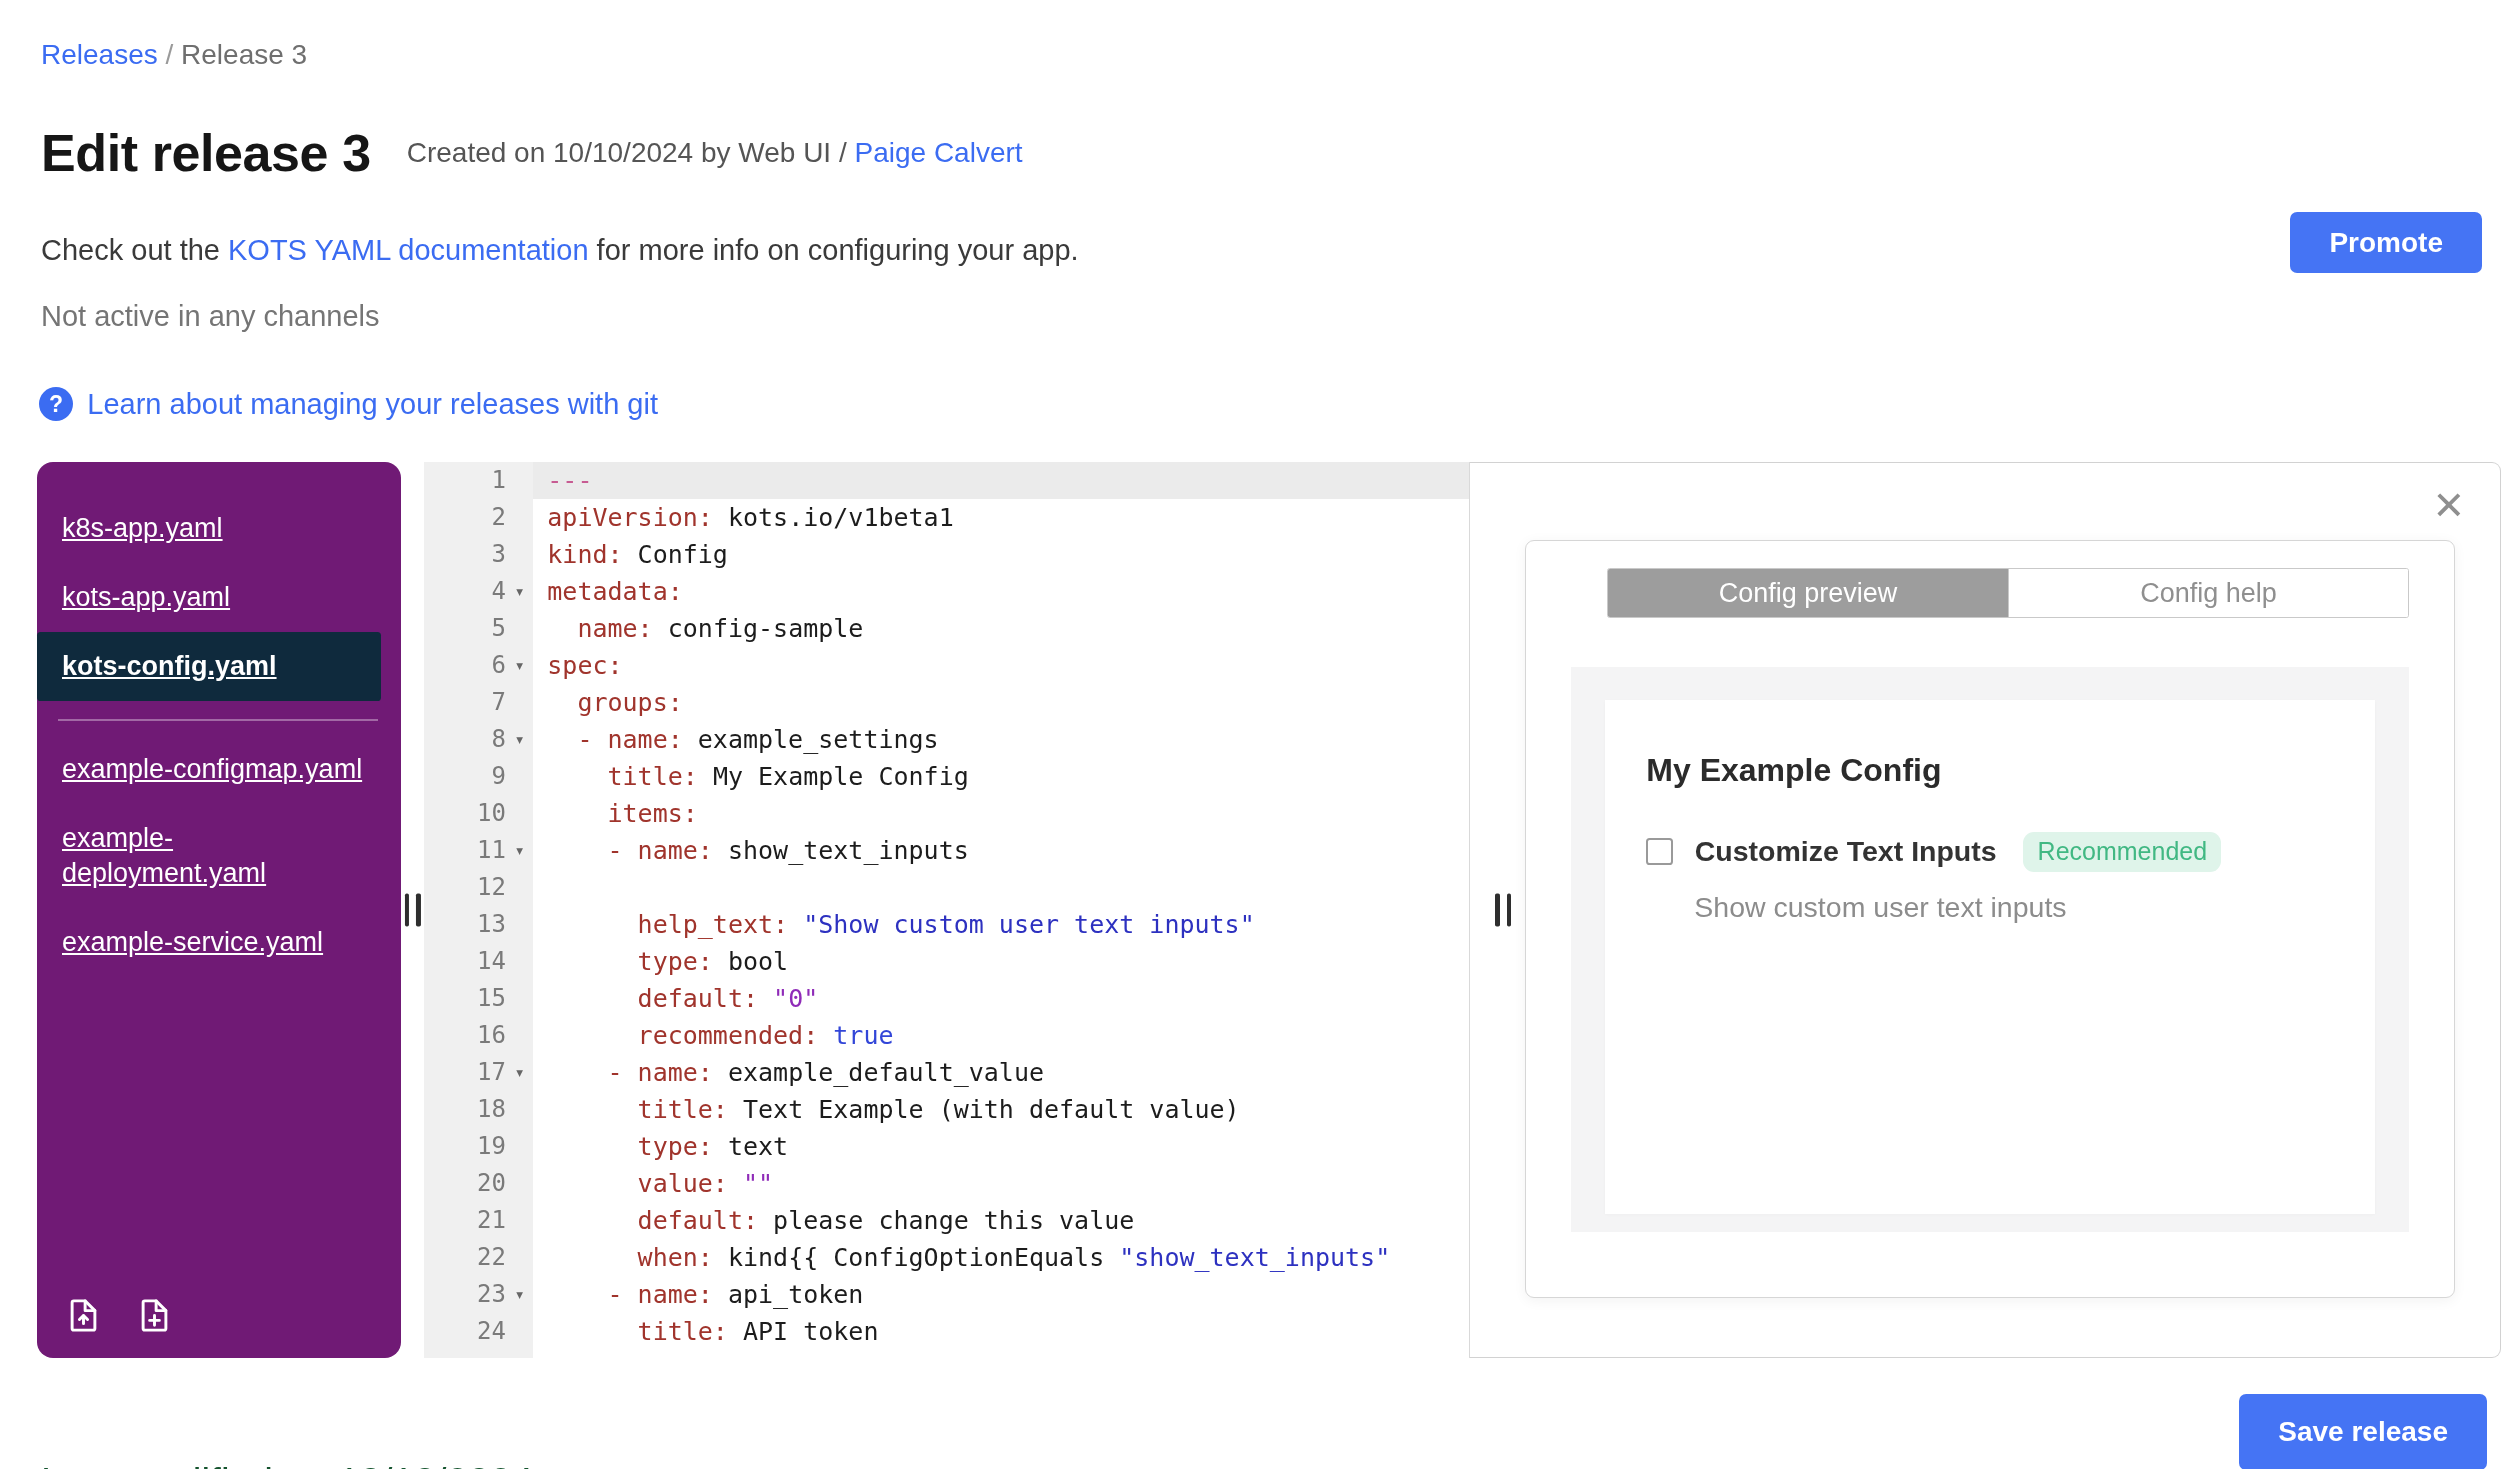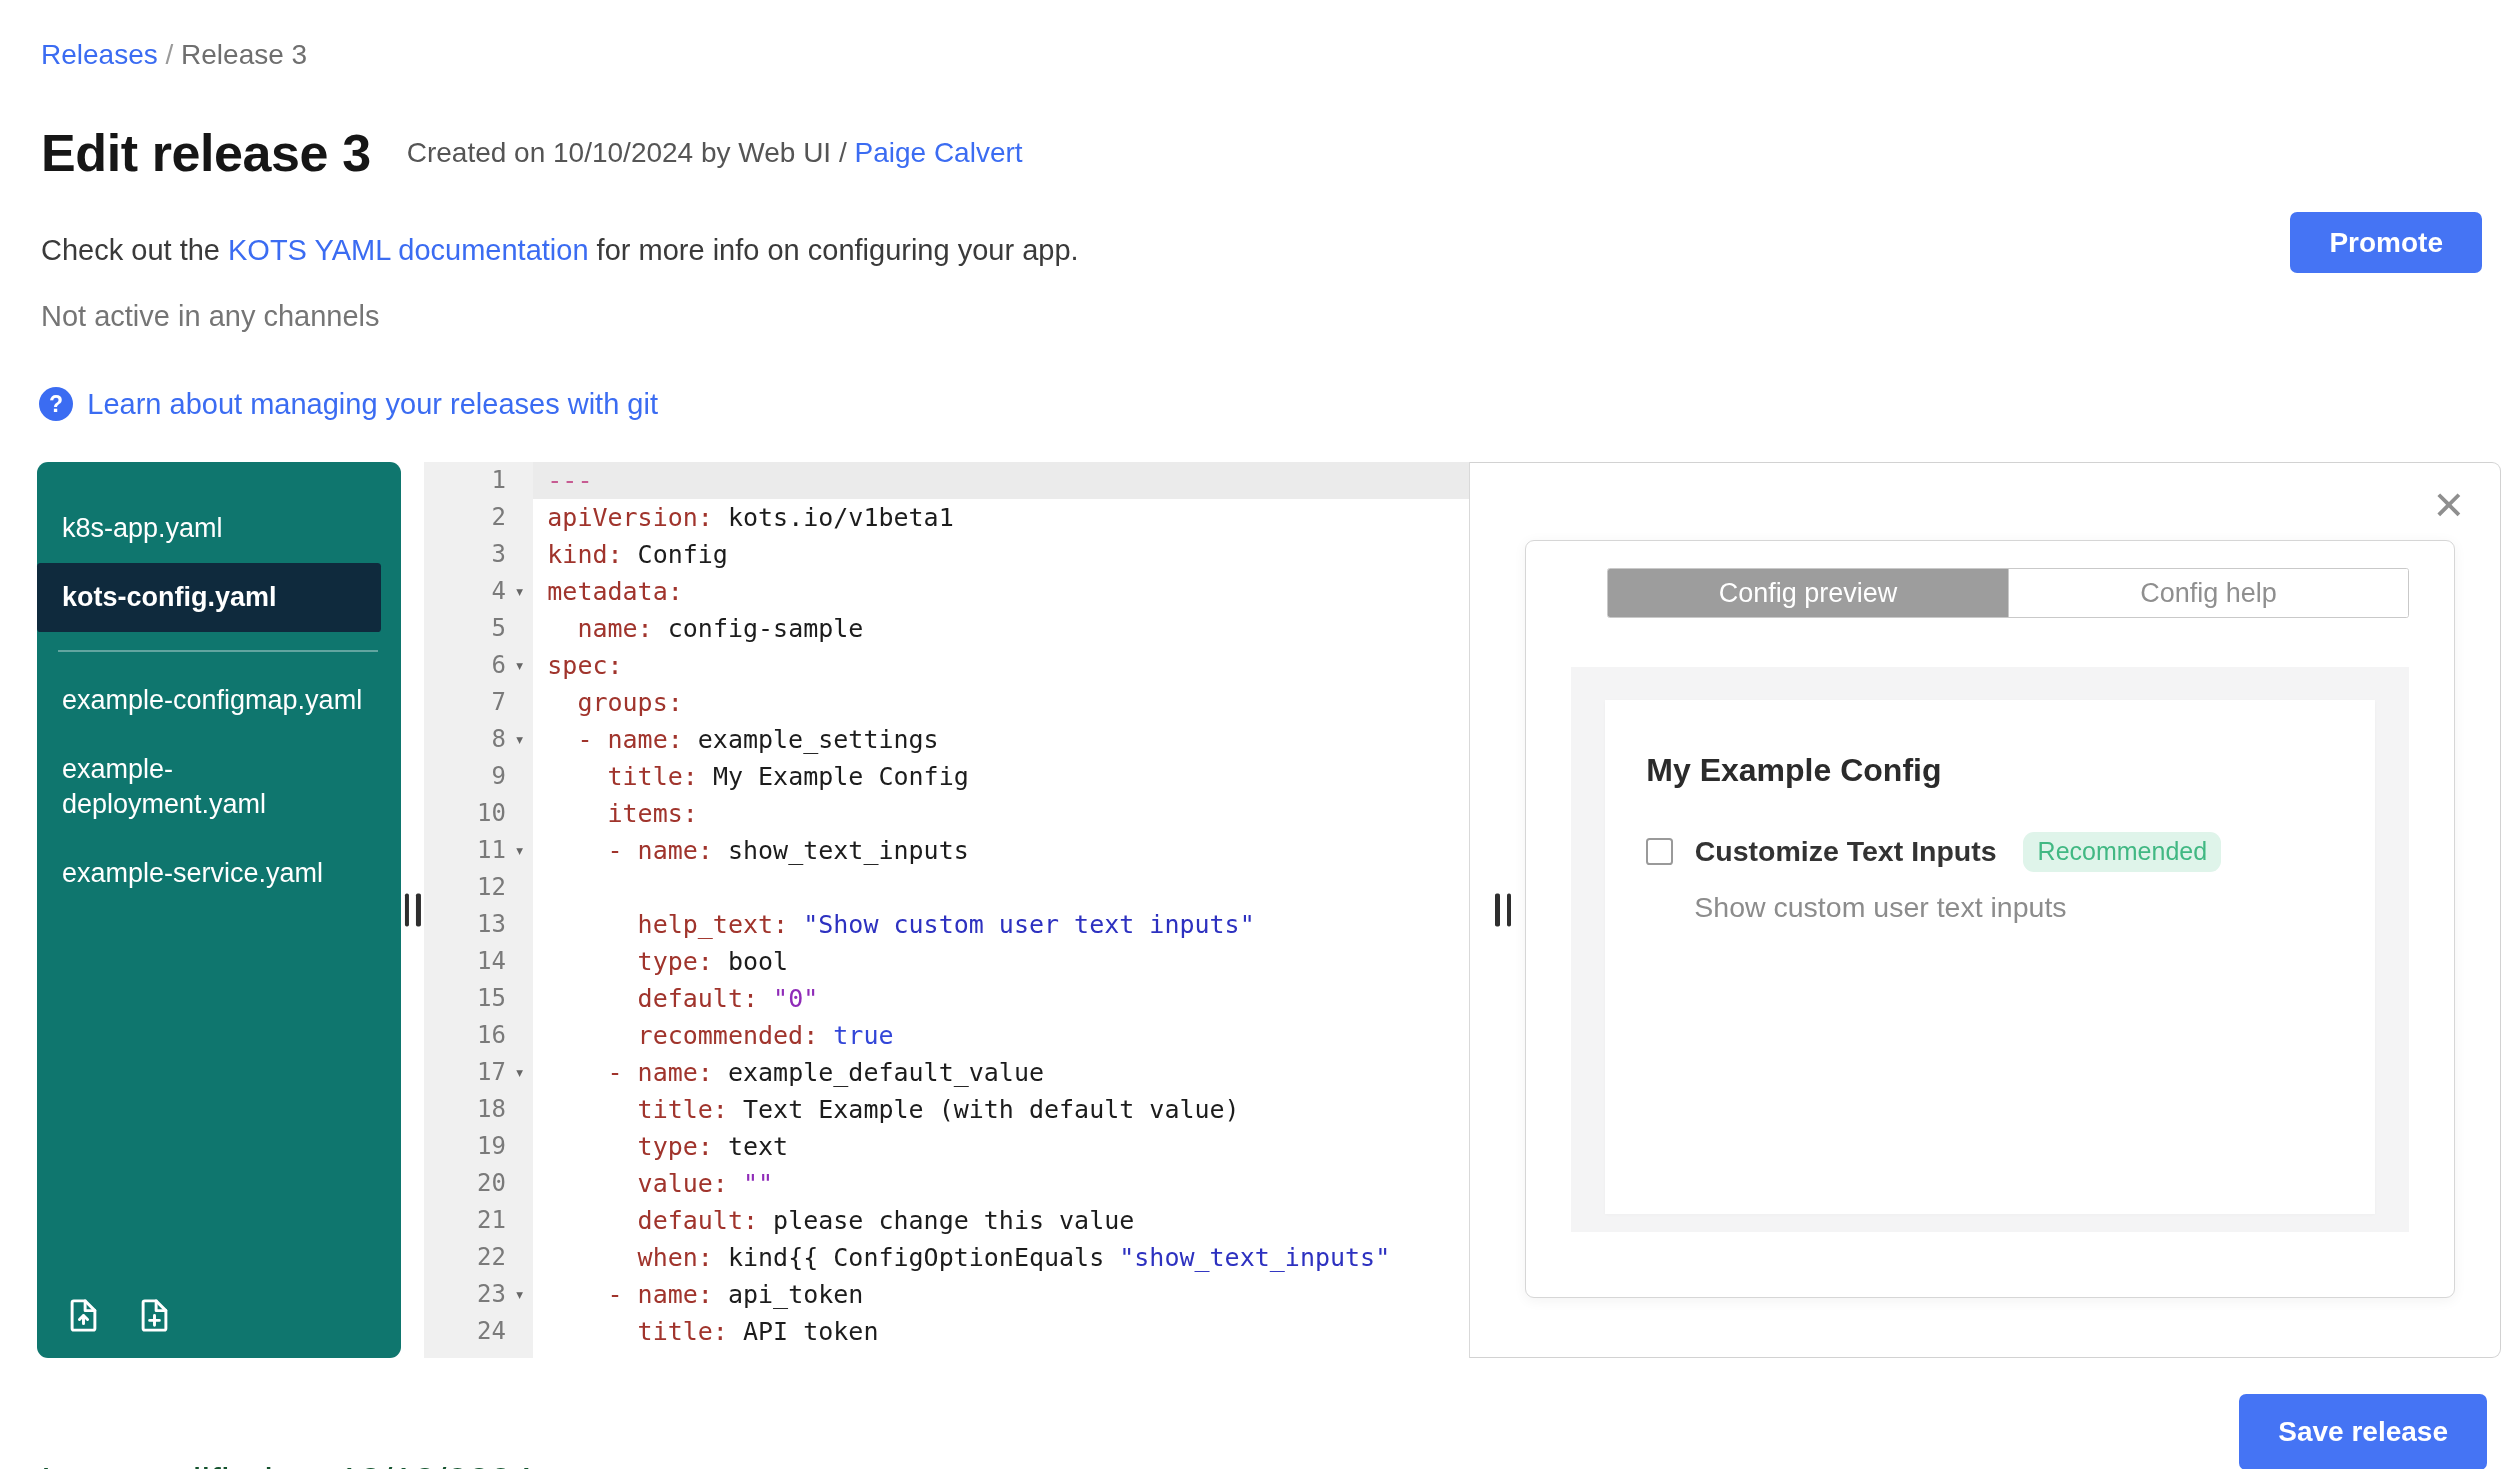--- a/index.html
+++ b/index.html
@@ -35,21 +35,21 @@
   .git-link .q-icon {
     width:34px; height:34px; border-radius:50%; background:#3b6cf2; color:#fff;
     font-size:23px; font-weight:700; display:flex; align-items:center; justify-content:center;
   }
   .git-link .git-label { font-size:29px; color:#3b6cf2; }
 
   
   .workbench { position:absolute; left:37px; top:462px; right:10.7px; height:896px; display:flex; }
 
   .sidebar {
-    width:364px; flex:none; background:#0f766e; border-radius:11px; color:#fff; position:relative;
+    width:364px; flex:none; background:#701a75; border-radius:16px; color:#fff; position:relative;text-decoration:underline;
   }
   .file-list { padding-top:32px; }
   .file-item { padding:17px 25px; font-size:27px; line-height:35px; cursor:pointer; word-break:break-word; }
   .file-item.selected { background:#0f2a3d; font-weight:700; margin-right:19.6px; border-radius:3.6px; }
   .tree-divider { height:1.8px; background:rgba(255,255,255,0.35); margin:18px 23px 14.3px 21.4px; }
   .sidebar-actions { position:absolute; bottom:23px; left:27px; display:flex; gap:32px; }
   .sidebar-actions .action-icon { width:39px; height:39px; cursor:pointer; }
 
   .gutter-gap { width:23px; flex:none; position:relative; }
   .drag-handle { position:absolute; top:50%; left:50%; transform:translate(-50%,-50%); display:flex; gap:7.1px; cursor:col-resize; }
@@ -139,20 +139,21 @@
 <div class="git-link">
   <span class="q-icon">?</span>
   <span class="git-label">Learn about managing your releases with git</span>
 </div>
 
 <div class="workbench">
 
   <div class="sidebar">
     <div class="file-list">
         <div class="file-item">k8s-app.yaml</div>
+        <div class="file-item">kots-app.yaml</div>
         <div class="file-item selected">kots-config.yaml</div>
         <div class="tree-divider"></div>
         <div class="file-item">example-configmap.yaml</div>
         <div class="file-item">example-deployment.yaml</div>
         <div class="file-item">example-service.yaml</div>
       </div>
     <div class="sidebar-actions">
       <svg class="action-icon" viewBox="0 0 24 24" fill="none" stroke="#ffffff" stroke-width="1.8" stroke-linecap="round" stroke-linejoin="round">
         <path d="M13 3 H6 a1 1 0 0 0 -1 1 v16 a1 1 0 0 0 1 1 h12 a1 1 0 0 0 1 -1 V9 z"></path>
         <path d="M13 3 v6 h6"></path>

